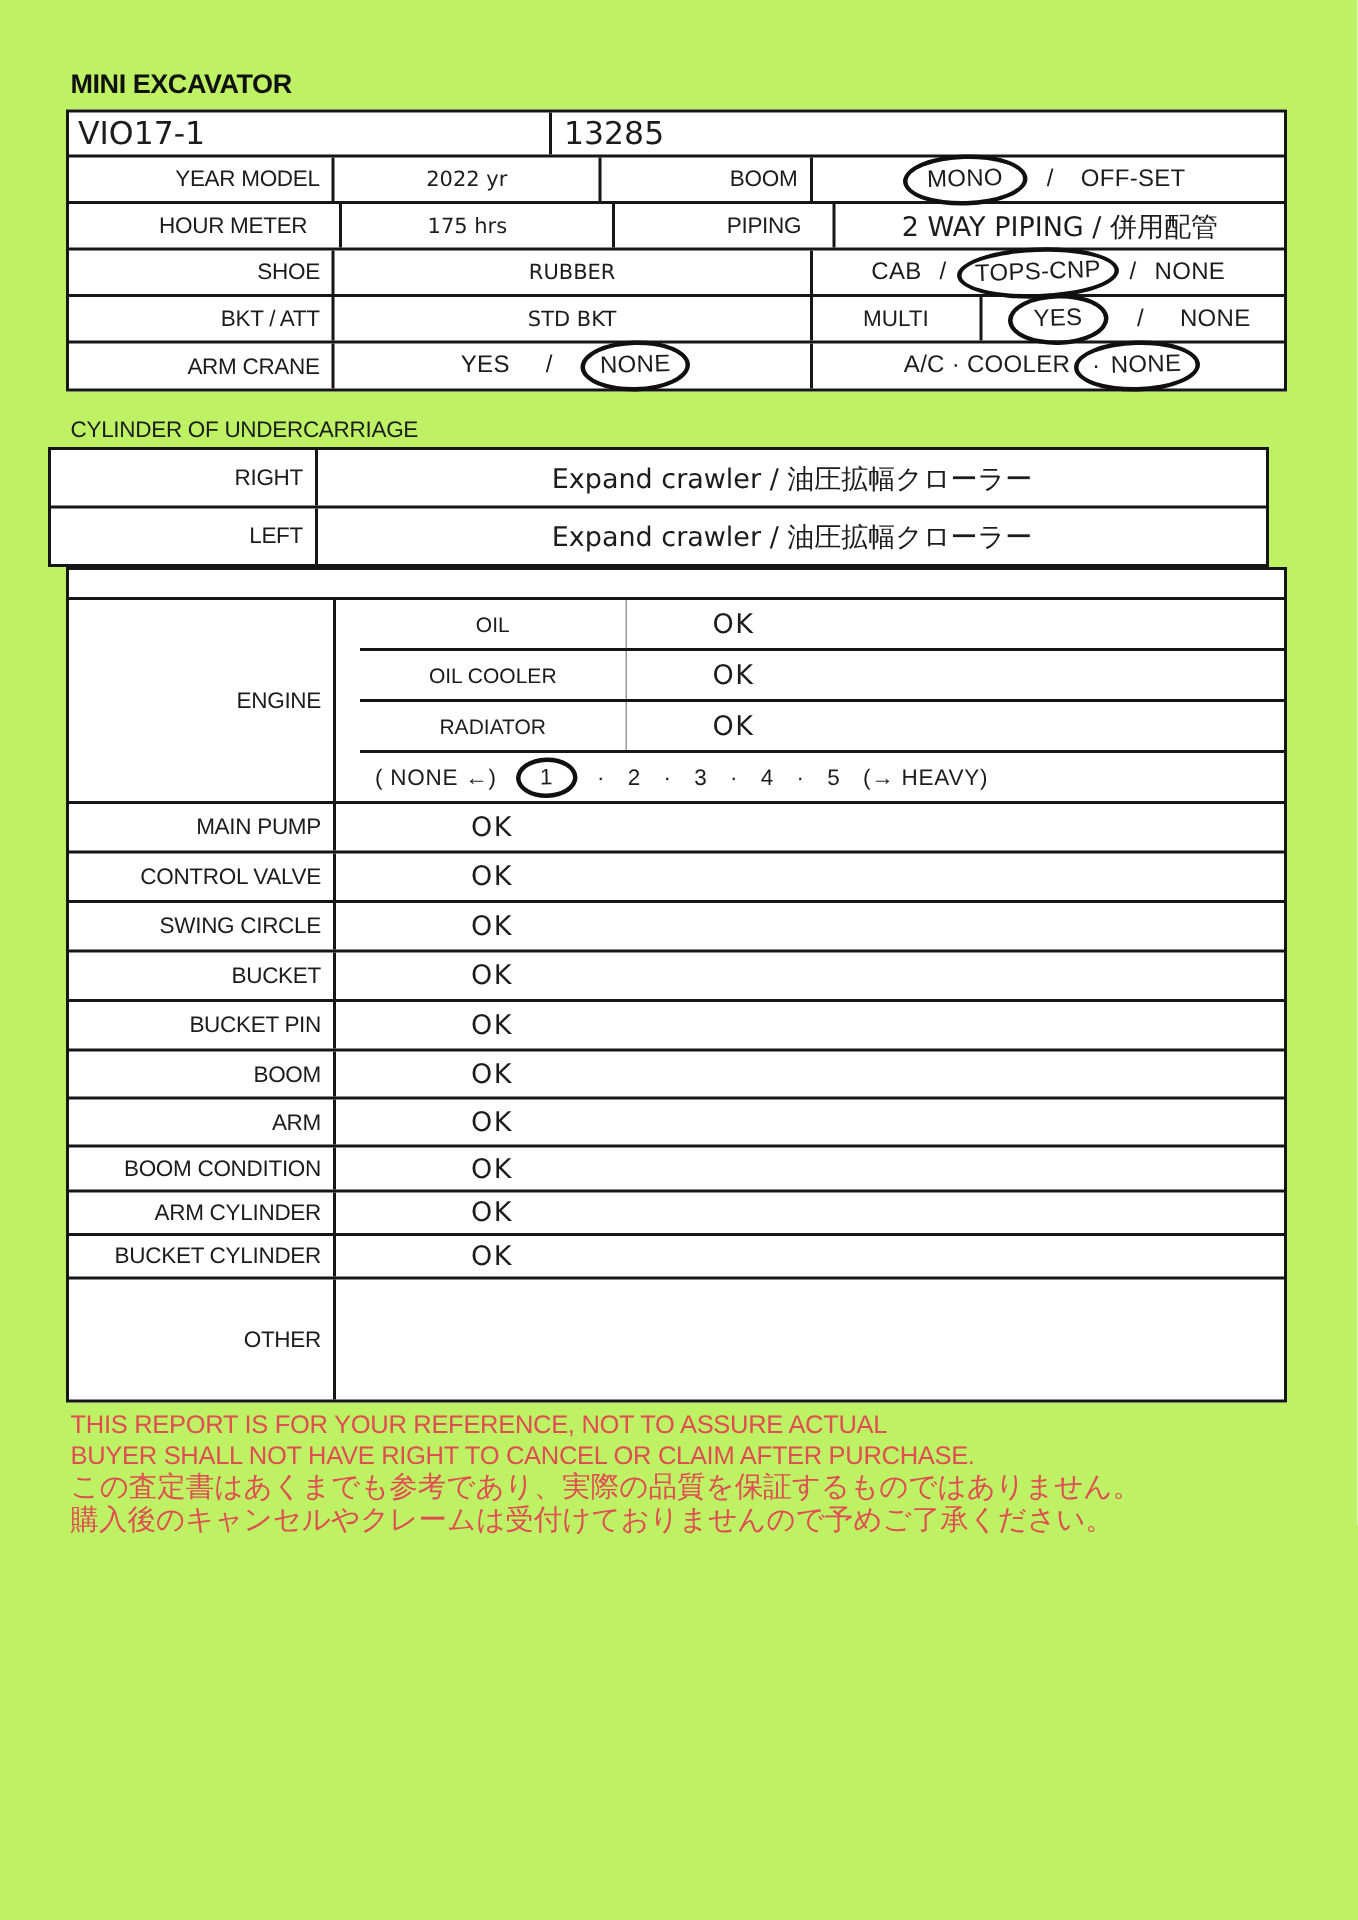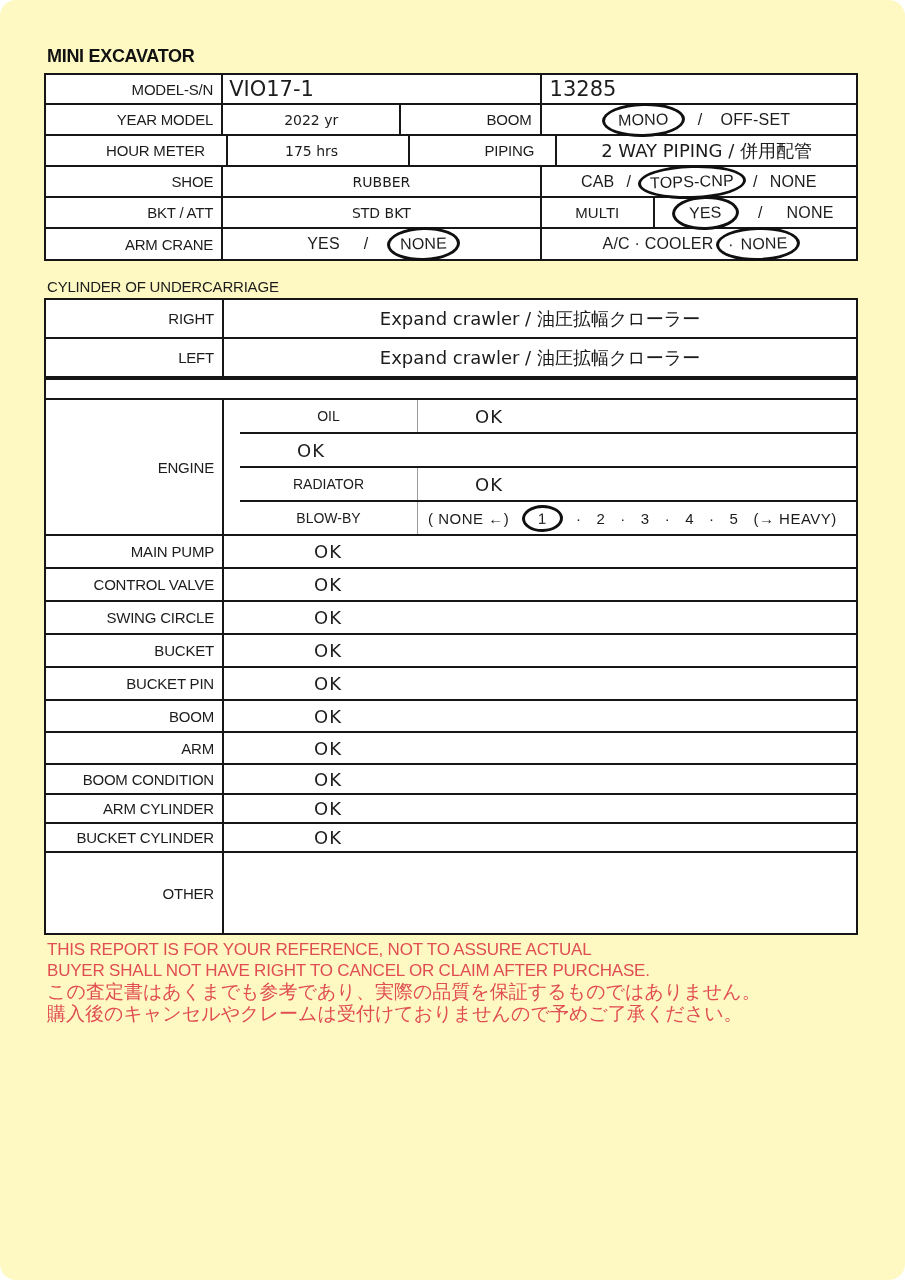--- a/index.html
+++ b/index.html
@@ -1,18 +1,18 @@
 <!DOCTYPE html>
 <html><head>
 <meta charset="utf-8">
 <style>
   html,body { margin:0; padding:0; background:#ffffff; }
   .page {
-    position:relative; width:905px; height:1280px; background:#fef9c3;
-    font-family:"Liberation Sans", sans-serif; color:#1c1c1c; overflow:hidden;border-radius:16px;
+    position:relative; width:905px; height:1280px; background:#bef264;
+    font-family:"Liberation Sans", sans-serif; color:#1c1c1c; overflow:hidden;
   }
   .title {
     position:absolute; left:47px; top:46px; margin:0;
     font-size:18px; font-weight:bold; letter-spacing:-0.3px; color:#111;
   }
   .tbl { position:absolute; border:2px solid #161616; box-sizing:border-box; background:#fff; }
   .row { display:flex; box-sizing:border-box; }
   .row + .row { border-top:2px solid #161616; }
   .cell { box-sizing:border-box; display:flex; align-items:center; overflow:visible; }
   .cell + .cell { border-left:2px solid #161616; }
@@ -50,21 +50,20 @@
 </head>
 <body>
 
 <div class="page">
 
   <h1 class="title">MINI EXCAVATOR</h1>
 
   <div class="tbl" style="left:44px; top:73px; width:814px; height:188px;">
 
     <div class="row" style="height:28px;">
-      <div class="cell lab" style="width:176px;">MODEL-S/N</div>
       <div class="cell valfont big" style="width:320px; padding-left:6px;">VIO17-1</div>
       <div class="cell valfont big" style="width:318px; padding-left:8px;">13285</div>
     </div>
 
     <div class="row" style="height:31px;">
       <div class="cell lab" style="width:176px;">YEAR MODEL</div>
       <div class="cell ctr valfont med" style="width:179px;">2022 yr</div>
       <div class="cell lab" style="width:141px;">BOOM</div>
       <div class="cell ctr opt gap18" style="width:318px;">
         <span class="circled">
@@ -123,21 +122,21 @@
         <span class="circled" style="padding:5px 9px; gap:7px;">
           <span>·</span>
           <span>NONE</span>
         </span>
       </div>
     </div>
   </div>
 
   <div class="heading2">CYLINDER OF UNDERCARRIAGE</div>
 
-  <div class="tbl" style="left:44px; top:298px; width:814px; height:80px;">
+  <div class="tbl" style="left:32px; top:298px; width:814px; height:80px;">
     <div class="row" style="height:37px;">
       <div class="cell lab" style="width:176px;">RIGHT</div>
       <div class="cell ctr valfont" style="width:634px; font-size:18px;">Expand crawler / 油圧拡幅クローラー</div>
     </div>
     <div class="row" style="height:39px;">
       <div class="cell lab" style="width:176px;">LEFT</div>
       <div class="cell ctr valfont" style="width:634px; font-size:18px;">Expand crawler / 油圧拡幅クローラー</div>
     </div>
   </div>
 
@@ -149,28 +148,28 @@
 
     <div class="row" style="height:136px;">
       <div class="cell lab" style="width:176px;">ENGINE</div>
       <div class="cell" style="width:634px; padding:0; align-items:stretch;">
         <div class="engine-sub">
           <div class="esr" style="height:32px;">
             <div class="esl">OIL</div>
             <div class="esv okval">OK</div>
           </div>
           <div class="esr" style="height:34px;">
+            <div class="esl">OIL COOLER</div>
             <div class="esv okval">OK</div>
           </div>
           <div class="esr" style="height:34px;">
             <div class="esl">RADIATOR</div>
             <div class="esv okval">OK</div>
           </div>
           <div class="esr" style="height:34px;">
-            <div class="esl">BLOW-BY</div>
             <div class="esv blowby">
               <span>( NONE ←)</span>
               <span class="circled">
                   <span>1</span>
                 </span>
               <span>·</span>
               <span>2</span>
               <span>·</span>
               <span>3</span>
               <span>·</span>

